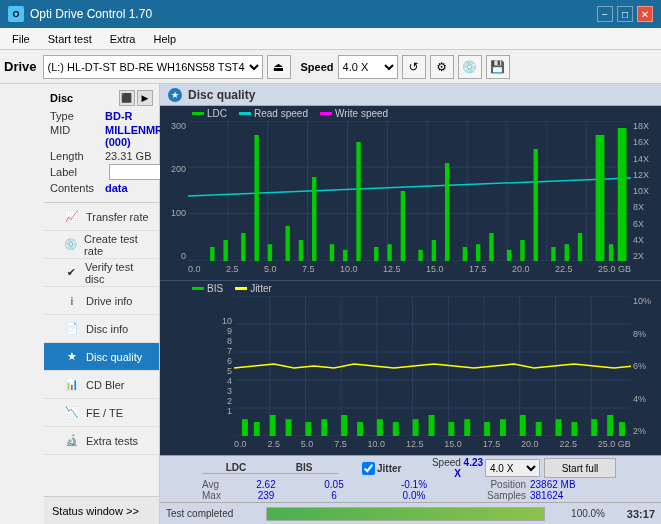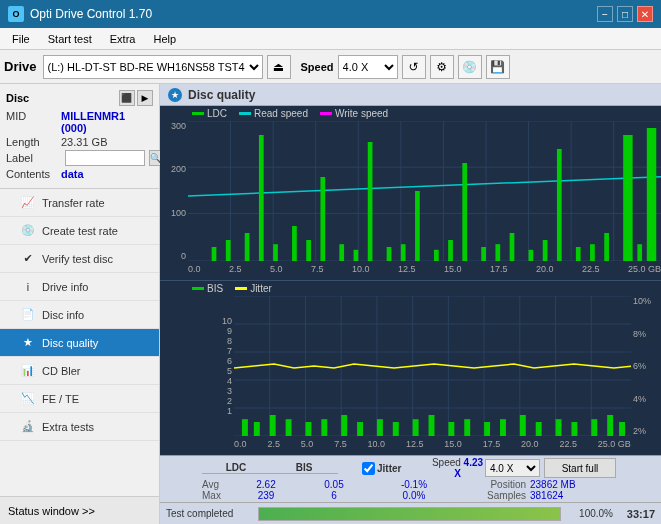--- a/index.html
+++ b/index.html
@@ -22,21 +22,21 @@
     .toolbar-label { font-weight: bold; font-size: 13px; margin-right: 2px; }
     .drive-select { height: 24px; min-width: 200px; font-size: 11px; border: 1px solid #aaa; background: white; }
     .toolbar-btn { width: 24px; height: 24px; border: 1px solid #aaa; background: #f5f5f5; cursor: pointer; display: flex; align-items: center; justify-content: center; font-size: 12px; }
     .speed-label { margin-left: 6px; font-weight: bold; }
     .speed-select { height: 24px; width: 60px; font-size: 11px; border: 1px solid #aaa; background: white; }
 
     
     .main { display: flex; height: calc(524px - 84px); }
 
     
-    .sidebar { width: 160px; background: #f0f0f0; border-right: 1px solid #ccc; display: flex; flex-direction: column; }
+    .sidebar { width: 160px; background: #f0f0f0; border-right: 1px solid #ccc; display: flex; flex-direction: column; padding-left: 44px; }
 
     
     .disc-panel { padding: 6px; border-bottom: 1px solid #ccc; }
     .disc-title { display: flex; align-items: center; justify-content: space-between; margin-bottom: 4px; }
     .disc-title-text { font-weight: bold; font-size: 11px; }
     .disc-icons { display: flex; gap: 2px; }
     .disc-icon-btn { width: 16px; height: 16px; border: 1px solid #aaa; background: #e0e0e0; cursor: pointer; display: flex; align-items: center; justify-content: center; font-size: 9px; }
     .disc-row { display: flex; margin-bottom: 2px; font-size: 11px; }
     .disc-key { color: #333; width: 55px; flex-shrink: 0; }
     .disc-val { color: #0000cc; font-weight: bold; }
@@ -59,21 +59,21 @@
     
     .quality-header { background: #d0d8e8; height: 22px; display: flex; align-items: center; padding: 0 8px; border-bottom: 1px solid #aaa; gap: 6px; }
     .quality-header-icon { width: 14px; height: 14px; background: #1e7bbf; border-radius: 50%; display: flex; align-items: center; justify-content: center; color: white; font-size: 9px; }
     .quality-title { font-weight: bold; font-size: 12px; color: #333; }
 
     
     .charts-area { flex: 1; display: flex; flex-direction: column; background: #1e3352; }
     .start-btn { width: 72px; height: 20px; background: #e0e0e0; border: 1px solid #aaa; font-size: 10px; cursor: pointer; }
 
     
-    .progress-bar-area { background: #d0d8e8; height: 22px; display: flex; align-items: center; padding: 0 6px; gap: 2px; border-top: 1px solid #aaa; }
+    .progress-bar-area { background: #d0d8e8; height: 22px; display: flex; align-items: center; padding: 0 6px; gap: 10px; border-top: 1px solid #aaa; }
     .progress-bar-outer { flex: 1; height: 14px; border: 1px solid #aaa; background: #f0f0f0; }
     .progress-bar-inner { height: 100%; background: linear-gradient(to right, #4caf50, #8bc34a); }
     .progress-text { font-size: 10px; color: #333; width: 50px; text-align: right; }
     .status-text { font-size: 10px; color: #333; width: 90px; }
     .time-text { font-size: 11px; font-weight: bold; color: #333; width: 40px; text-align: right; }
 
     
     svg { position: absolute; inset: 0; }
 
     .bottom-stats { background: #d0d8e8; border-top: 1px solid #999; padding: 1px 4px; }
@@ -122,20 +122,24 @@
 
   <div class="sidebar">
 
     <div class="disc-panel">
       <div class="disc-title">
         <span class="disc-title-text">Disc</span>
         <div class="disc-icons">
           <div class="disc-icon-btn">⬛</div>
           <div class="disc-icon-btn">▶</div>
         </div>
+      </div>
+      <div class="disc-row">
+        <span class="disc-key">Type</span>
+        <span class="disc-val">BD-R</span>
       </div>
       <div class="disc-row">
         <span class="disc-key">MID</span>
         <span class="disc-val">MILLENMR1 (000)</span>
       </div>
       <div class="disc-row">
         <span class="disc-key">Length</span>
         <span class="disc-val-normal">23.31 GB</span>
       </div>
       <div class="disc-row label-row">
@@ -289,20 +293,31 @@
               <span>10.0</span>
               <span>12.5</span>
               <span>15.0</span>
               <span>17.5</span>
               <span>20.0</span>
               <span>22.5</span>
               <span>25.0 GB</span>
             </div>
           </div>
 
+          <div style="width:30px;display:flex;flex-direction:column;justify-content:space-between;align-items:flex-start;padding:0 0 16px 2px;font-size:9px;color:#aaa;">
+            <span>18X</span>
+            <span>16X</span>
+            <span>14X</span>
+            <span>12X</span>
+            <span>10X</span>
+            <span>8X</span>
+            <span>6X</span>
+            <span>4X</span>
+            <span>2X</span>
+          </div>
         </div>
       </div>
 
       <div style="flex:1; position:relative; background:#1e2e44;">
 
         <div style="display:flex;gap:12px;padding:2px 32px;align-items:center;background:#1e2e44;">
           <div style="display:flex;align-items:center;gap:3px;">
             <div style="width:12px;height:3px;background:#00cc00;"></div>
             <span style="font-size:10px;color:#ccc;">BIS</span>
           </div>

